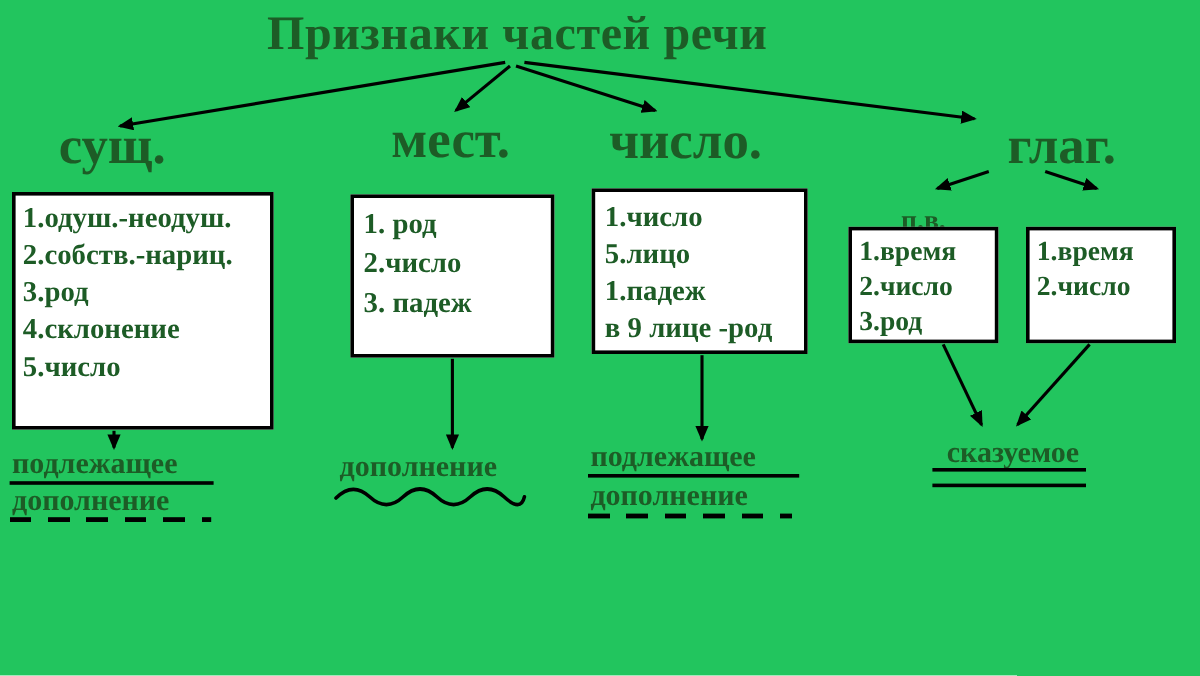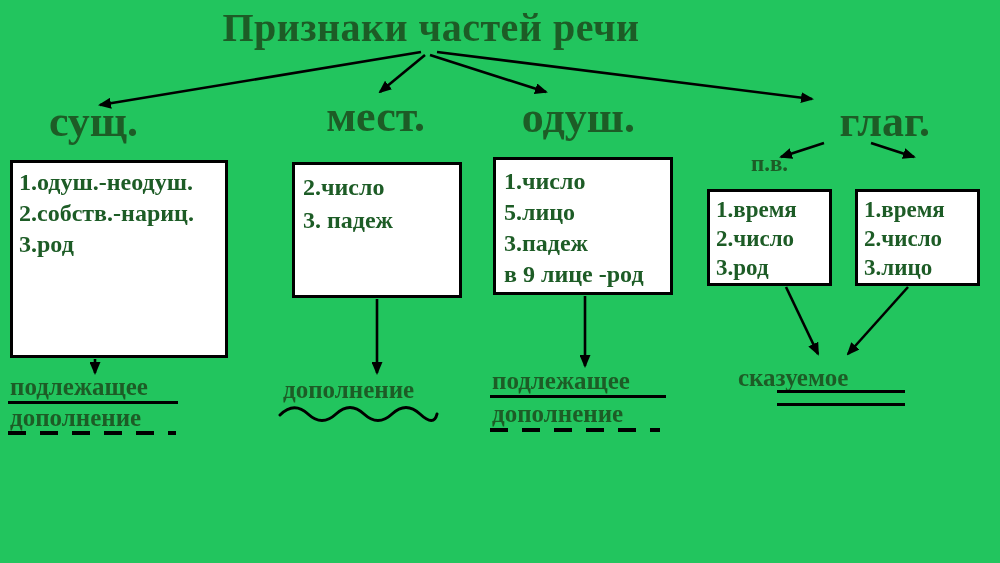--- a/index.html
+++ b/index.html
@@ -30,71 +30,73 @@
 </style>
 </head>
 <body>
 
 <div id="stage">
 
   <div class="title">Признаки частей речи</div>
 
   <div class="part-heading" style="left:18px;top:100px;width:120px;">сущ.</div>
   <div class="part-heading" style="left:285px;top:95px;width:140px;">мест.</div>
-  <div class="part-heading" style="left:495px;top:96px;width:140px;">одуш.</div>
+  <div class="part-heading" style="left:495px;top:96px;width:140px;">число.</div>
   <div class="part-heading" style="left:790px;top:100px;width:140px;">глаг.</div>
 
   <div class="features-box" style="left:10px;top:160px;width:218px;height:198px;padding:4px 0 0 6px;">
     <div class="item">1.одуш.-неодуш.</div>
     <div class="item">2.собств.-нариц.</div>
     <div class="item">3.род</div>
+    <div class="item">4.склонение</div>
+    <div class="item">5.число</div>
   </div>
 
   <div class="features-box" style="left:292px;top:162px;width:170px;height:136px;padding:6px 0 0 8px;line-height:33px;">
+    <div class="item">1. род</div>
     <div class="item">2.число</div>
     <div class="item">3. падеж</div>
   </div>
 
   <div class="features-box" style="left:493px;top:157px;width:180px;height:138px;padding:6px 16px 0 8px;">
     <div class="item">1.число</div>
     <div class="item">5.лицо</div>
-    <div class="item">3.падеж</div>
+    <div class="item">1.падеж</div>
     <div class="item">в 9 лице -род</div>
   </div>
 
-  <div class="tense-label" style="left:707px;top:152px;width:125px;">п.в.</div>
+  <div class="tense-label" style="left:707px;top:172px;width:125px;">п.в.</div>
 
   <div class="features-box" style="left:707px;top:189px;width:125px;height:97px;padding:3px 0 0 6px;font-size:23px;line-height:29px;">
     <div class="item">1.время</div>
     <div class="item">2.число</div>
     <div class="item">3.род</div>
   </div>
 
   <div class="features-box" style="left:855px;top:189px;width:125px;height:97px;padding:3px 0 0 6px;font-size:23px;line-height:29px;">
     <div class="item">1.время</div>
     <div class="item">2.число</div>
-    <div class="item">3.лицо</div>
   </div>
 
   <div class="role-label" style="left:10px;top:374px;">подлежащее</div>
   <div class="ul-solid" style="left:8px;top:401px;width:170px;"></div>
   <div class="role-label" style="left:10px;top:405px;">дополнение</div>
   <div class="ul-dashed" style="left:8px;top:431px;width:168px;"></div>
 
   <div class="role-label" style="left:283px;top:377px;">дополнение</div>
   <svg class="wavy" style="left:277px;top:400px;" width="164" height="24" viewBox="0 0 164 24">
     <path d="M3,15 Q17,1 31,14 T59,14 T87,14 T115,14 T143,14 T160,14" fill="none" stroke="#000" stroke-width="3" stroke-linecap="round"></path>
   </svg>
 
   <div class="role-label" style="left:492px;top:368px;">подлежащее</div>
   <div class="ul-solid" style="left:490px;top:395px;width:176px;"></div>
   <div class="role-label" style="left:492px;top:401px;">дополнение</div>
   <div class="ul-dashed" style="left:490px;top:428px;width:170px;"></div>
 
-  <div class="role-label" style="left:738px;top:365px;">сказуемое</div>
+  <div class="role-label" style="left:789px;top:365px;">сказуемое</div>
   <div class="ul-double" style="left:777px;top:390px;width:128px;"></div>
 
   <svg id="arrows" width="1000" height="563" viewBox="0 0 1000 563">
     <defs>
       <marker id="ah" markerWidth="13" markerHeight="11" refX="11" refY="5.5" orient="auto" markerUnits="userSpaceOnUse">
         <polygon points="0,0 13,5.5 0,11" fill="#000"></polygon>
       </marker>
     </defs>
     <g stroke="#000" stroke-width="2.6" marker-end="url(#ah)">
       <line x1="421" y1="52" x2="100" y2="105"></line>

